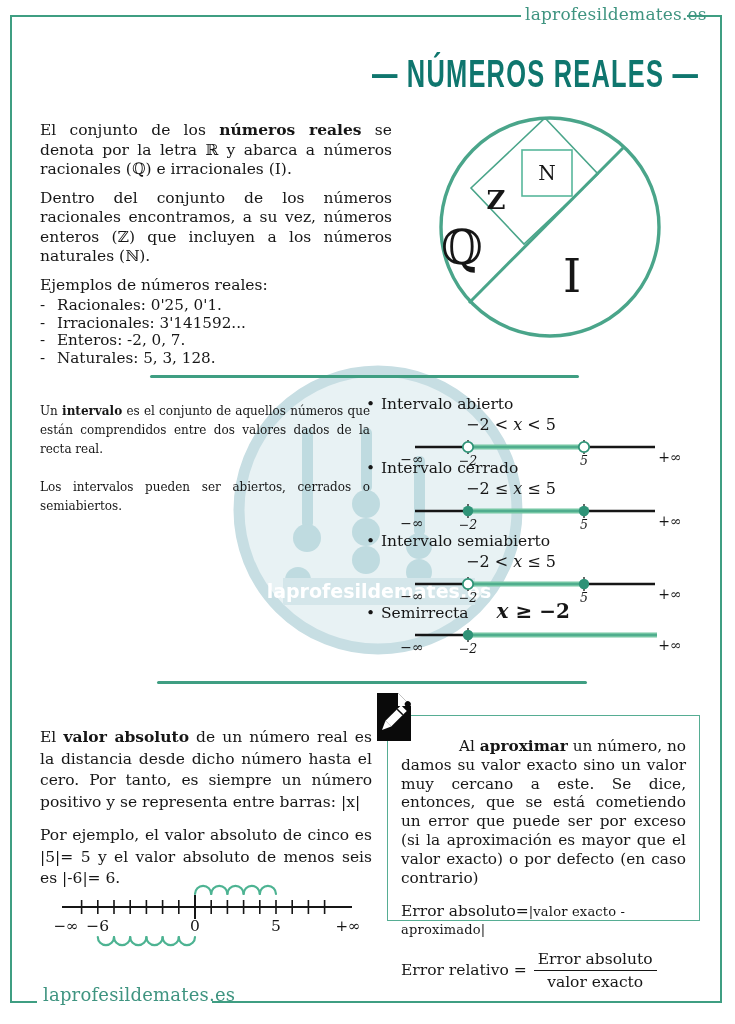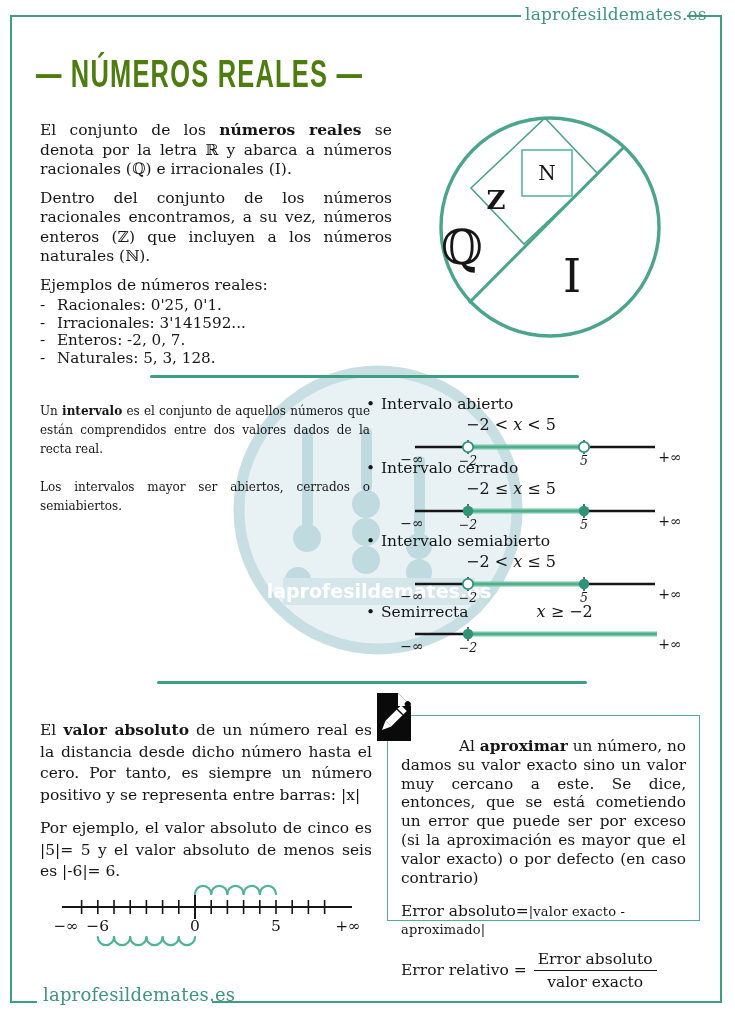--- a/index.html
+++ b/index.html
@@ -5,45 +5,45 @@
   html,body{margin:0;padding:0;background:#ffffff;}
   .page{position:relative;width:735px;height:1024px;background:#fff;overflow:hidden;
         font-family:"DejaVu Serif",serif;color:#161616;}
   .b{font-weight:bold;} .i{font-style:italic;}
   .just{text-align:justify;}
   
   .fline{position:absolute;background:#3f9e82;}
   .brand-top{position:absolute;left:525px;top:4px;font-size:17px;color:#3f9480;letter-spacing:.2px;}
   .brand-bottom{position:absolute;left:43px;top:984px;font-size:18px;color:#3f9480;letter-spacing:.2px;}
   
-  .title{position:absolute;left:0;top:56px;width:100%;text-align:left;color:#4d7c0f;text-decoration:underline;}
+  .title{position:absolute;left:0;top:56px;width:100%;text-align:right;color:#0f766e;text-decoration:underline;}
   .title span{display:inline-block;font-family:"Liberation Sans",sans-serif;font-weight:bold;
               font-size:31px;letter-spacing:1.5px;transform:scale(.82,1.28);}
   
   .s1-text{position:absolute;left:40px;top:120px;width:352px;font-size:15.5px;line-height:19.5px;}
   .s1-text p{margin:0 0 9px 0;}
   .ex-title{margin:4px 0 2px 0;}
   .ex-item{display:flex;line-height:17.6px;font-size:15.2px;}
   .ex-item .dash{width:17px;flex:0 0 17px;}
   .venn{position:absolute;left:432px;top:112px;}
   
   .divider{position:absolute;height:2.5px;background:#3f9e82;border-radius:2px;}
   
   .s2-left{position:absolute;left:40px;top:402px;width:330px;font-size:12px;line-height:19px;}
   .s2-left p{margin:0 0 19px 0;}
   .s2-right{position:absolute;left:366px;top:395px;width:348px;height:280px;}
   .int-row{position:absolute;left:0;width:100%;}
   .int-row.r0{top:0px;} .int-row.r1{top:64px;} .int-row.r2{top:137px;} .int-row.r3{top:207px;}
   .int-head{font-size:15.5px;line-height:19px;}
   .int-head .bullet{display:inline-block;width:15px;}
   .int-formula{font-size:16px;line-height:21px;text-align:center;padding-right:58px;font-family:"DejaVu Serif",serif;}
-  .int-formula-inline{display:inline-block;margin-left:68px;font-size:16px;}
+  .int-formula-inline{display:inline-block;margin-left:28px;font-size:20px;font-weight:bold;}
   
   .s3-left{position:absolute;left:40px;top:714px;width:332px;font-size:15.5px;line-height:21.5px;}
-  .s3-left p{margin:5px 0 12px 0;}
+  .s3-left p{margin:12px 0 12px 0;}
   .abs-line{position:absolute;left:52px;top:867px;}
   
   .approx-box{position:absolute;left:387px;top:715px;width:313px;height:206px;box-sizing:border-box;
               border:1.5px solid #56ad93;padding:21px 13px 10px 13px;}
   .approx-box .apara{font-size:15.3px;line-height:18.8px;text-indent:58px;margin:0;}
   .err-abs{margin-top:15px;font-size:15.5px;}
   .err-abs .val{font-size:13px;letter-spacing:.2px;}
   .err-rel{margin-top:12px;font-size:15.5px;}
   .frac{display:inline-block;text-align:center;vertical-align:middle;margin-left:7px;}
   .frac .num{display:block;border-bottom:1.6px solid #161616;padding:0 4px 2px 4px;}
@@ -118,21 +118,21 @@
       <text x="115" y="68" text-anchor="middle" font-size="20" fill="#161616">N</text>
       <text x="64" y="97" text-anchor="middle" font-size="26" font-weight="bold" fill="#161616">Z</text>
       <text x="30" y="152" text-anchor="middle" font-size="48" fill="#161616">ℚ</text>
       <text x="140" y="180" text-anchor="middle" font-size="46" fill="#161616">I</text>
     </svg>
 
     <div class="divider" style="left:150px;top:375px;width:429px"></div>
 
     <div class="s2-left">
       <p class="just"><span>Un </span><span class="b">intervalo</span><span> es el conjunto de aquellos números que están comprendidos entre dos valores dados de la recta real.</span></p>
-      <p class="just"><span>Los intervalos mayor ser abiertos, cerrados o semiabiertos.</span></p>
+      <p class="just"><span>Los intervalos pueden ser abiertos, cerrados o semiabiertos.</span></p>
     </div>
     <div class="s2-right">
         <div class="int-row r0"><div class="int-head"><span class="bullet">•</span><span class="">Intervalo abierto</span></div><div class="int-formula"><span>−2 &lt; </span><span class="i">x</span><span> &lt; 5</span></div><svg width="330" height="40" viewBox="0 0 330 40">
             <line x1="49" y1="12" x2="289" y2="12" stroke="#161616" stroke-width="2.4"></line>
             <line x1="102" y1="12" x2="218" y2="12" stroke="#74c6a3" stroke-width="5"></line>
             <line x1="102" y1="12" x2="218" y2="12" stroke="#44a487" stroke-width="1.4"></line>
             <line x1="102" y1="5" x2="102" y2="19" stroke="#161616" stroke-width="1.3"></line>
             <line x1="218" y1="5" x2="218" y2="19" stroke="#161616" stroke-width="1.3"></line>
             <circle cx="102" cy="12" r="5.2" fill="#ffffff" stroke="#2f9377" stroke-width="1.8"></circle>
             <circle cx="218" cy="12" r="5.2" fill="#ffffff" stroke="#2f9377" stroke-width="1.8"></circle>

